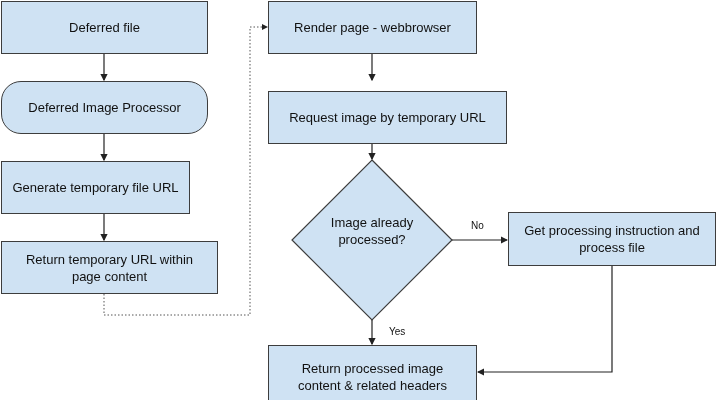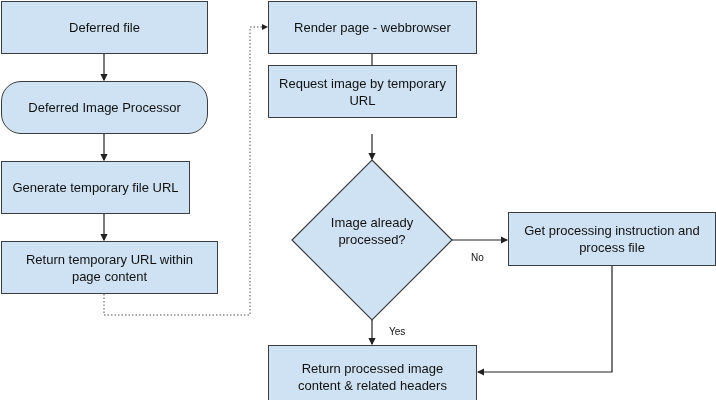--- a/index.html
+++ b/index.html
@@ -36,22 +36,22 @@
 
   <polyline points="612,266 612,372 478,372" fill="none" stroke="#222" stroke-width="1.2" marker-end="url(#arr)"></polyline>
 </svg>
 
 <div class="box" style="left:1px;top:1px;width:207px;height:53px;">Deferred file</div>
 <div class="box" style="left:1px;top:81px;width:207px;height:53px;border-radius:20px;">Deferred Image Processor</div>
 <div class="box" style="left:1px;top:161px;width:189px;height:53px;">Generate temporary file URL</div>
 <div class="box" style="left:1px;top:241px;width:217px;height:53px;">Return temporary URL within page content</div>
 
 <div class="box" style="left:268px;top:1px;width:209px;height:53px;">Render page - webbrowser</div>
-<div class="box" style="left:268px;top:65px;width:189px;height:53px;">Request image by temporary URL</div>
+<div class="box" style="left:268px;top:91px;width:239px;height:53px;">Request image by temporary URL</div>
 
 <div class="dtext" style="left:317px;top:214px;">Image already processed?</div>
 
 <div class="box" style="left:508px;top:212px;width:208px;height:54px;">Get processing instruction and process file</div>
 
 <div class="box" style="left:268px;top:345px;width:209px;height:63px;">Return processed image content &amp; related headers</div>
 
-<div class="lbl" style="left:471px;top:220px;margin-top:32px;">No</div>
+<div class="lbl" style="left:471px;top:220px;">No</div>
 <div class="lbl" style="left:389px;top:326px;">Yes</div>
 
 </body></html>

